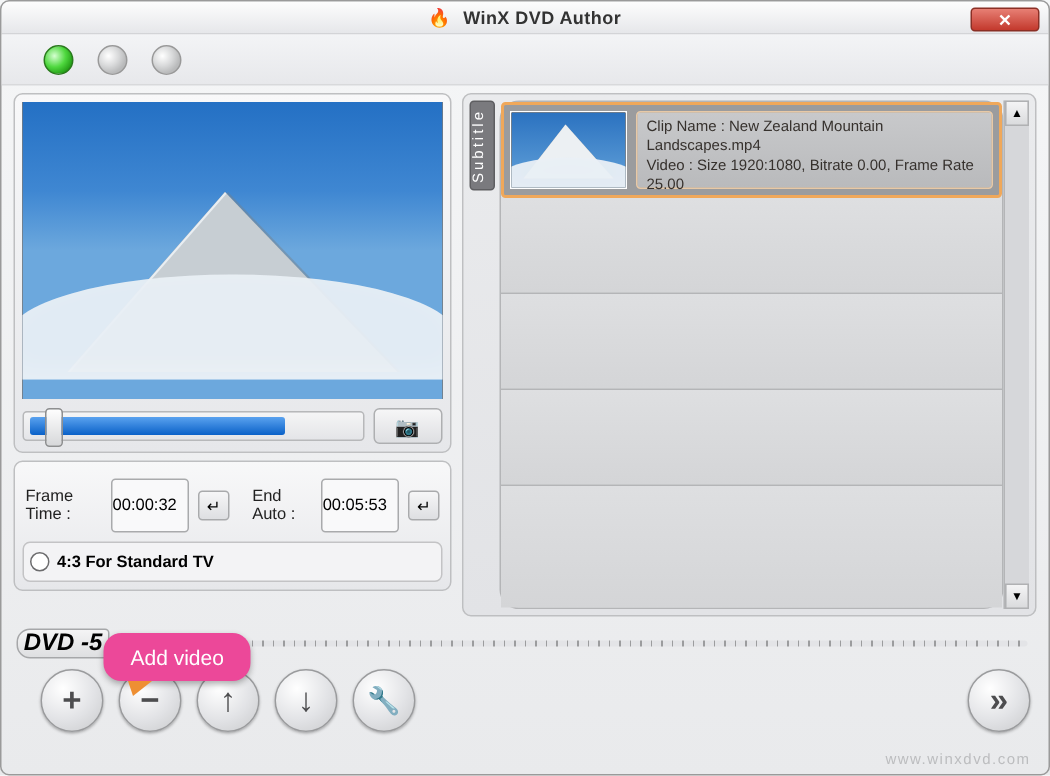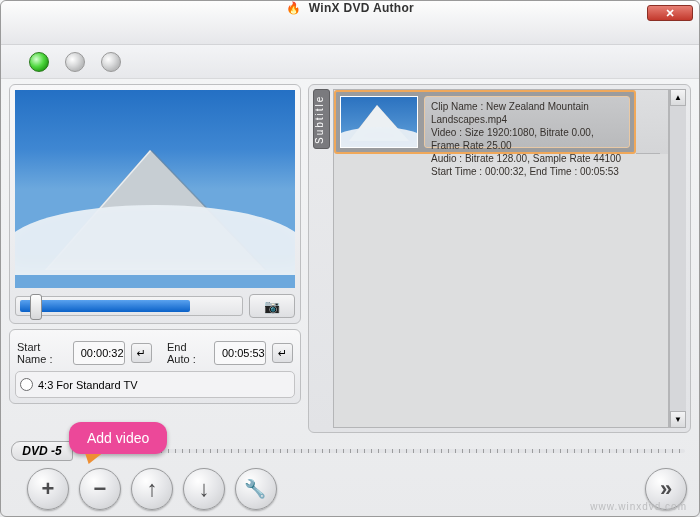--- a/index.html
+++ b/index.html
@@ -5,21 +5,21 @@
   * { box-sizing: border-box; margin: 0; padding: 0; }
   body {
     width: 700px; height: 517px; overflow: hidden;
     font-family: Arial, sans-serif; font-size: 11px;
     background: linear-gradient(#f5f6f7,#e9eaec);
     border: 1px solid #9a9a9a; border-radius: 6px;
     position: relative;
   }
   
   .titlebar {
-    height: 44px; display:flex; align-items:flex-start; justify-content:center;
+    height: 22px; display:flex; align-items:center; justify-content:center;
     background: linear-gradient(#fdfdfd,#e6e7ea);
     border-bottom:1px solid #d3d4d7; border-radius:6px 6px 0 0;
     position:relative;
   }
   .titlebar .apptitle { font-size:12px; font-weight:bold; color:#333; letter-spacing:.3px; }
   .titlebar .apptitle .fireicon { margin-right:4px; }
   .titlebar .close {
     position:absolute; right:6px; top:4px; width:46px; height:16px;
     border-radius:3px; border:1px solid #8b2f25;
     background: linear-gradient(#e77f74,#c3392d);
@@ -97,29 +97,29 @@
   .camerabtn {
     width:46px; height:24px; border:1px solid #aeafb1; border-radius:4px;
     background:linear-gradient(#f6f6f7,#dedfe2); display:flex;align-items:center;justify-content:center;
     font-size:13px;
   }
   .timerow {
     display:flex; align-items:center; gap:6px; padding:6px 2px;
   }
   .timerow label { font-size:11px; color:#222; }
   .timeinput {
-    width:52px; height:24px; border:1px solid #a9aaac; border-radius:3px;
-    background:#f9f9fa; text-align:right; font-size:11px;
+    width:52px; height:36px; border:1px solid #a9aaac; border-radius:3px;
+    background:#f9f9fa; text-align:left; font-size:11px;
   }
   .gobtn {
     width:26px; height:20px; border:1px solid #a9aaac; border-radius:3px;
     background:linear-gradient(#f6f6f7,#dedfe2); display:flex;align-items:center;justify-content:center;
   }
   .radiorow, .checkrow {
-    display:flex; gap:0; padding:6px 4px; align-items:center;
+    display:flex; gap:0; padding:6px 4px; align-items:center;font-weight:bold;
   }
   .radiorow { border:1px solid #c3c3c5; border-radius:5px; background:#f3f3f5; }
   .radioopt, .checkopt { display:flex; gap:5px; align-items:center; font-size:11px; }
   .radio {
     width:13px;height:13px;border:1px solid #6c6c6e;border-radius:50%;
     background:#fff; position:relative;
   }
   .radio.sel:after{content:"";position:absolute;left:2px;top:2px;width:7px;height:7px;border-radius:50%;background:#33a033;}
   .check {
     width:13px;height:13px;border:1px solid #6c6c6e;background:#fff; position:relative;
@@ -131,21 +131,21 @@
     flex:1; height:349px; border:1px solid #bebfc1; border-radius:6px;
     background: linear-gradient(#eaebed,#e2e3e6); padding:4px; display:flex;
   }
   .subtab {
     writing-mode: vertical-rl; transform: rotate(180deg);
     width:17px; background:#7a7a7e; color:#fff; border:1px solid #5e5e61;
     border-radius:3px; font-size:10px; text-align:center; letter-spacing:2px;
     padding:4px 0; margin-right:3px; height:60px; align-self:flex-start;
   }
   .cliplist {
-    flex:1; display:flex; flex-direction:row; border:1px solid #b4b5b7; border-radius:0;
+    flex:1; display:flex; flex-direction:column; border:1px solid #b4b5b7; border-radius:13px;
     background:#dddedf;
   }
   .clip-row {
     height:64px; border-bottom:1px solid #b4b5b7; display:flex; gap:6px; padding:4px;
   }
   .clip-row.empty { background:linear-gradient(#dedfe1,#d4d5d7); }
   .clip-row.sel { background:#9b9c9e; border:2px solid #f0a85a; border-radius:3px; }
   .thumb {
     width:78px; height:100%; border:1px solid #fff; background:#000; position:relative; overflow:hidden;
   }
@@ -164,21 +164,21 @@
   }
   .sbbtn { height:17px; background:linear-gradient(#f4f4f5,#dadbdd); border:1px solid #b0b1b3; display:flex;align-items:center;justify-content:center;font-size:8px; }
   .sbtrack { flex:1; }
 
   
   .capacity {
     margin:5px 10px 0 10px; height:26px; display:flex; align-items:center; position:relative;
   }
   .dvdlabel {
     width:62px; height:20px; border:1px solid #a6a7a9; border-radius:9px 3px 3px 9px;
-    background:linear-gradient(#f4f4f5,#dedfe1); font-weight:bold; font-size:12px;
+    background:linear-gradient(#f4f4f5,#dedfe1); font-weight:bold; font-size:16px;
     display:flex;align-items:center;justify-content:center; font-style:italic;
   }
   .capbar {
     flex:1; height:4px; background: repeating-linear-gradient(90deg,#9b9c9e 0 1px,#e3e4e7 1px 7px);
     margin:0 4px; border-radius:2px;
   }
   .disc {
     width:44px; height:44px; border-radius:50%;
     background: radial-gradient(circle,#fefefe 10%,#d6e7d9 30%,#d4d6e7 50%,#eaeaec 80%);
     border:1px solid #b7b8ba; display:flex;align-items:flex-end;justify-content:center;
@@ -245,21 +245,21 @@
           <div class="seekhandle"></div>
         </div>
         <div class="camerabtn">
           <span>📷</span>
         </div>
       </div>
     </div>
 
     <div class="panel">
       <div class="timerow">
-        <label>Start Name :</label>
+        <label>Frame Time :</label>
         <input class="timeinput" value="00:00:32" style="">
         <div class="gobtn">
             <span>↵</span>
           </div>
         <div style="width:4px"></div>
         <label>End Auto :</label>
         <input class="timeinput" value="00:05:53" style="">
         <div class="gobtn">
             <span>↵</span>
           </div>

